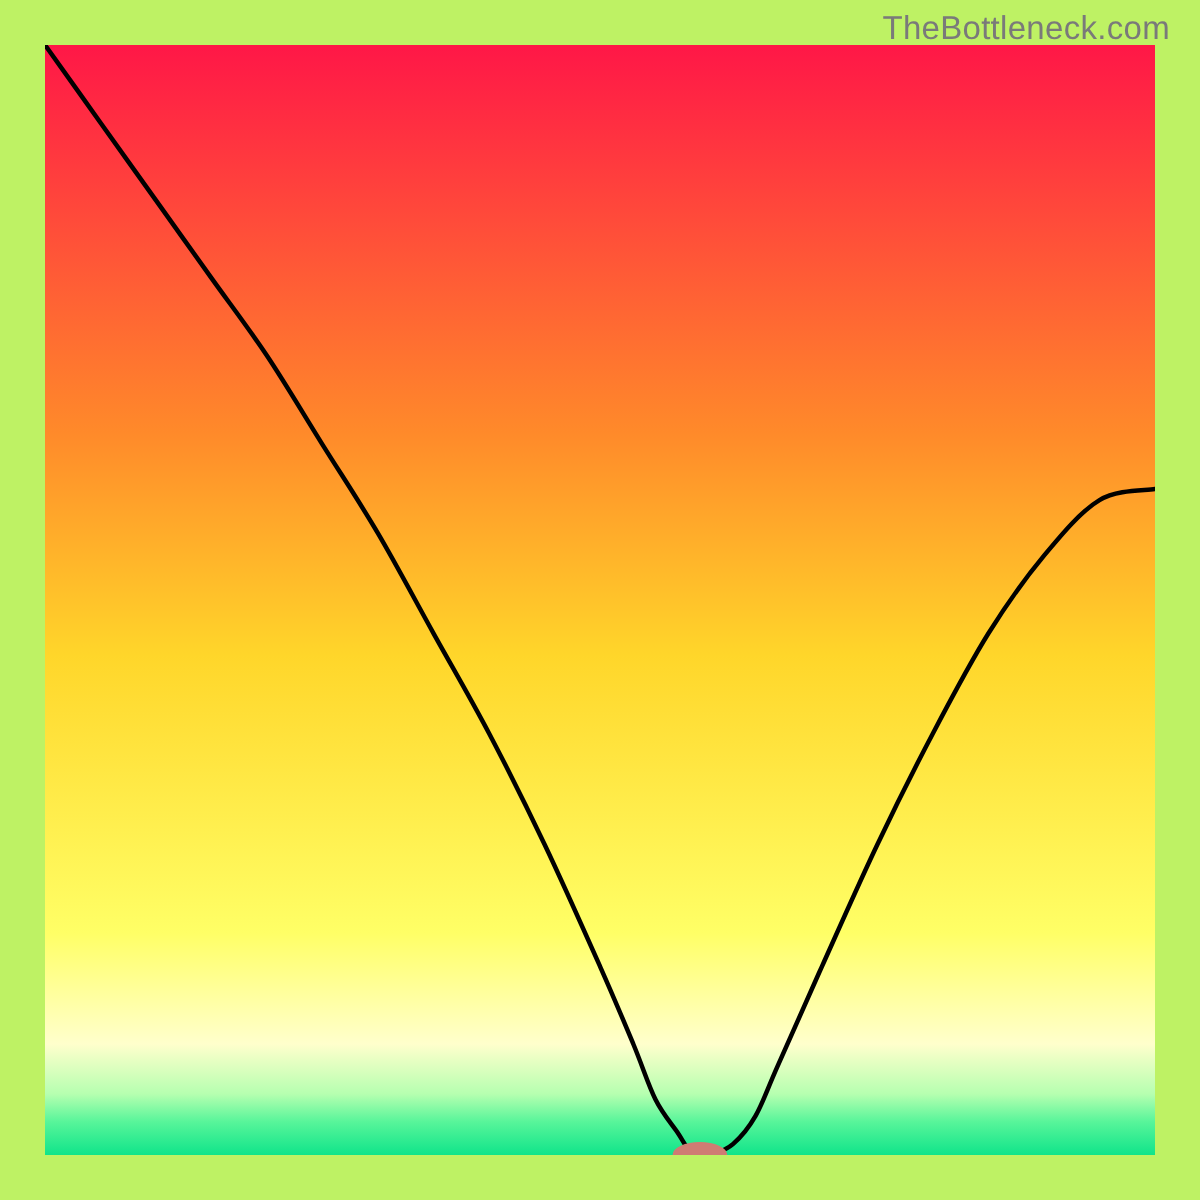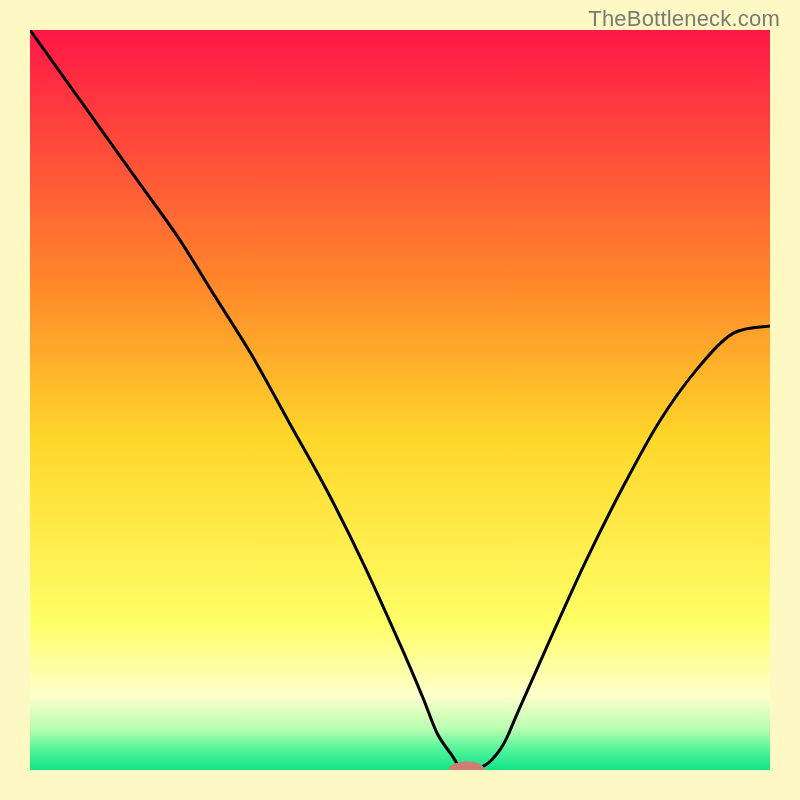--- a/index.html
+++ b/index.html
@@ -8,21 +8,21 @@
     width: 800px;
     height: 800px;
     background: #000;
     font-family: Arial, Helvetica, sans-serif;
     overflow: hidden;
   }
   .frame {
     position: relative;
     width: 800px;
     height: 800px;
-    background: #fef9c3;
+    background: #bef264;
   }
   .plot-area {
     position: absolute;
     left: 30px;
     top: 30px;
     width: 740px;
     height: 740px;
     overflow: hidden;
   }
   .plot-area svg {

